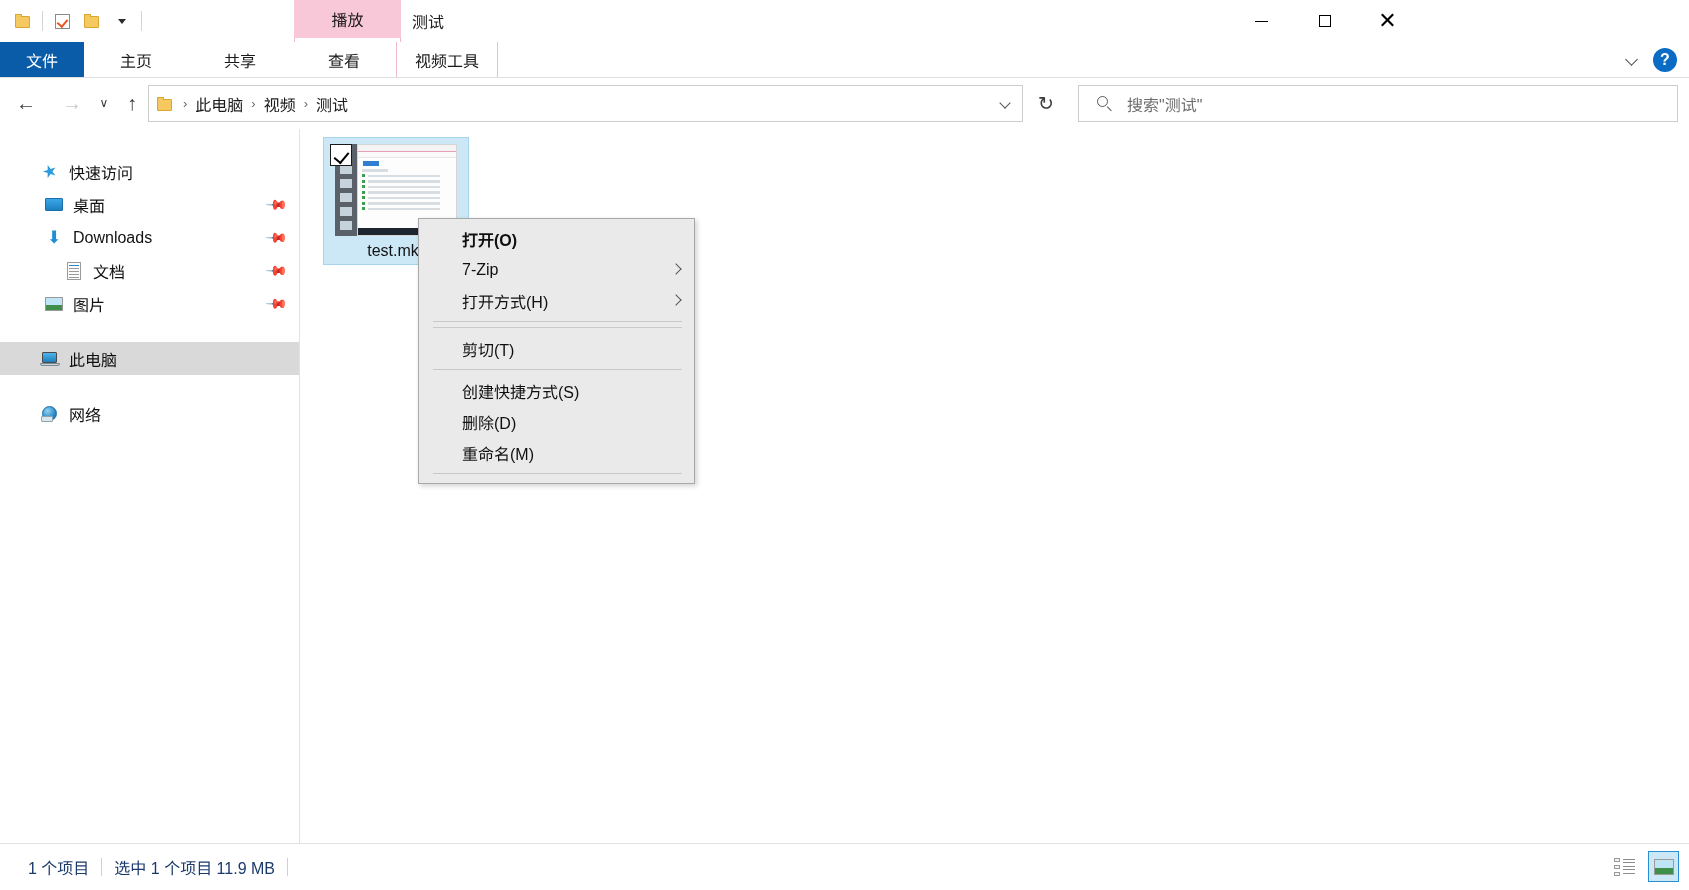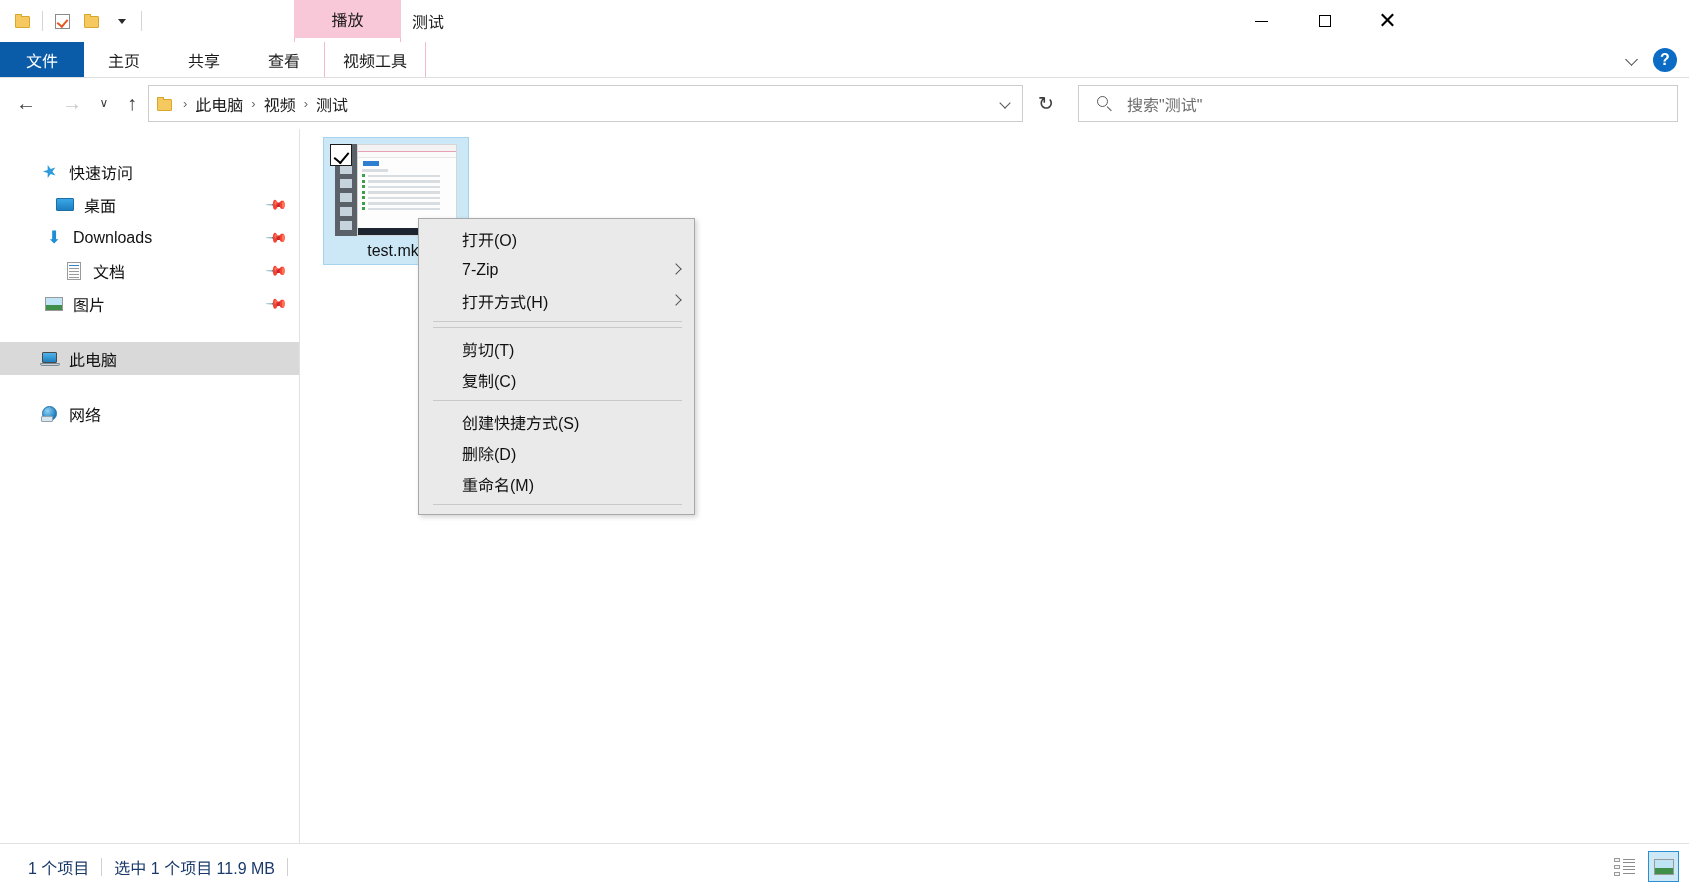--- a/index.html
+++ b/index.html
@@ -167,21 +167,21 @@
     box-sizing: border-box;
   }
   .tabs {
     position: absolute;
     left: 0; top: 0;
     display: flex;
     height: 35px;
   }
   .tab {
     height: 35px;
-    padding: 0 24px;
+    padding: 0 36px;
     display: flex; align-items: center; justify-content: center;
     font-size: 16px;
     color: #1a1a1a;
   }
   .tab.file {
     background: #0a5ba8;
     color: #ffffff;
     padding: 0 26px;
   }
   .tab.vtools {
@@ -595,21 +595,21 @@
   .ctxitem {
     height: 31px;
     display: flex;
     align-items: center;
     padding-left: 43px;
     padding-right: 14px;
     font-size: 16px;
     color: #101010;
     position: relative;
   }
-  .ctxitem.bold { font-weight: normal; }
+  .ctxitem.bold { font-weight: bold; }
   .ctx-sub-arrow {
     position: absolute;
     right: 12px;
     width: 10px; height: 10px;
   }
   .ctx-sub-arrow::after {
     content: "";
     position: absolute;
     left: 0; top: 0;
     width: 7px; height: 7px;
@@ -772,21 +772,21 @@
 
 <div class="sidebar">
 
   <div class="nav-item" style="padding-left:40px; margin-top:26px;">
     <span class="nav-ico">
       <span class="ico-star">★</span>
     </span>
     <span class="nav-label">快速访问</span>
   </div>
 
-  <div class="nav-item" style="padding-left:55px;">
+  <div class="nav-item" style="padding-left:44px;">
     <span class="nav-ico ico-desktop"></span>
     <span class="nav-label">桌面</span>
     <span class="pin">📌</span>
   </div>
 
   <div class="nav-item" style="padding-left:44px;">
     <span class="nav-ico">
       <span class="ico-download">⬇</span>
     </span>
     <span class="nav-label">Downloads</span>
@@ -876,23 +876,20 @@
 
   <div class="ctxsep"></div>
 
 
   <div class="ctxsep"></div>
 
   <div class="ctxitem">
     <span>剪切(T)</span>
   </div>
 
-  <div class="ctxitem">
-    <span>复制(C)</span>
-  </div>
 
   <div class="ctxsep"></div>
 
   <div class="ctxitem">
     <span>创建快捷方式(S)</span>
   </div>
 
   <div class="ctxitem">
     <span>删除(D)</span>
   </div>

